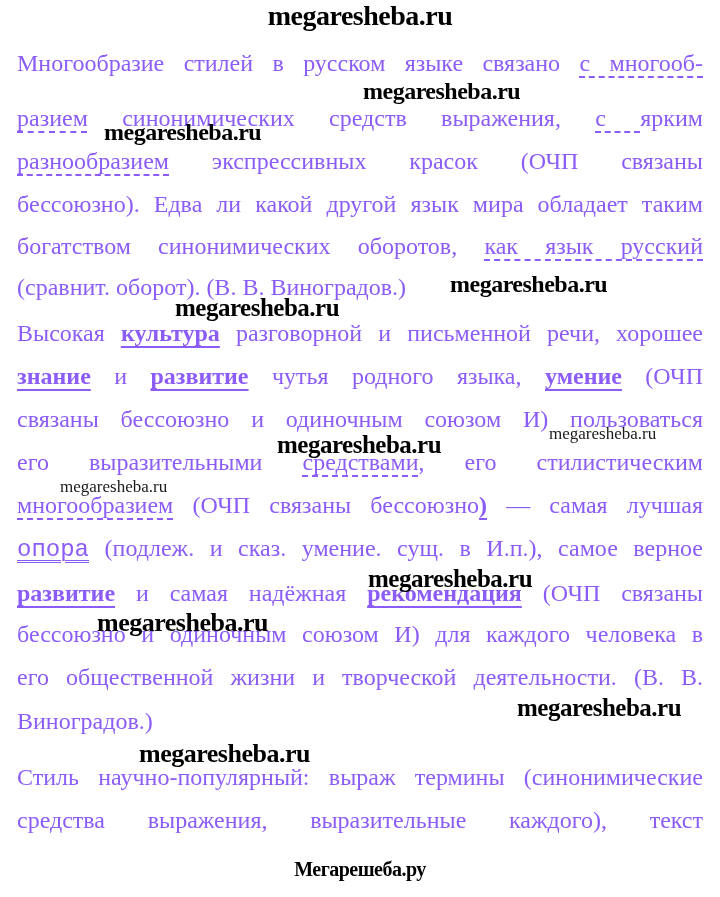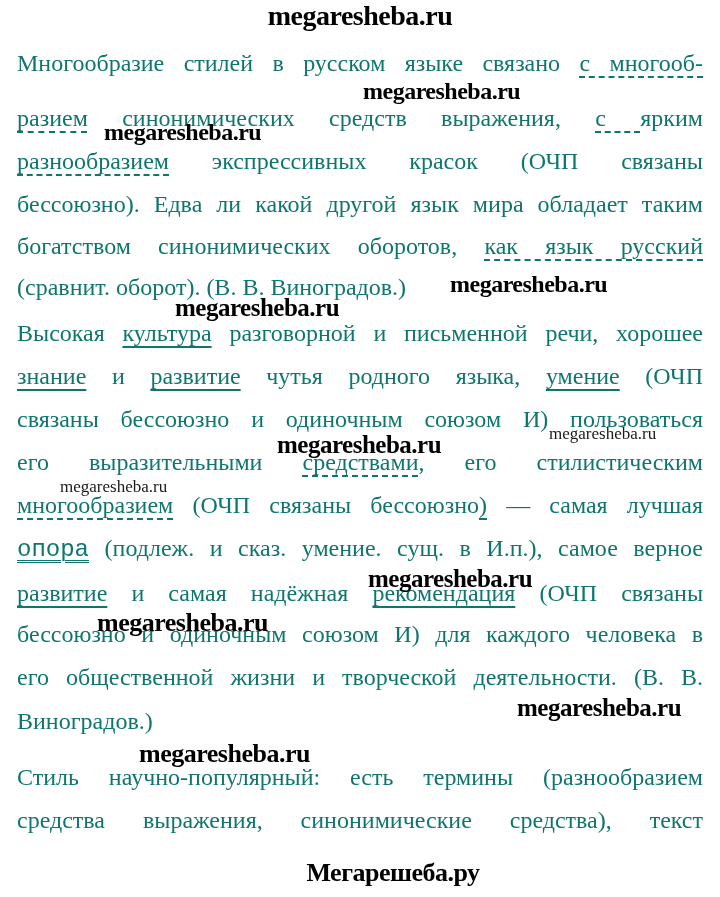--- a/index.html
+++ b/index.html
@@ -12,32 +12,33 @@
     overflow: hidden;
     font-family: "Liberation Serif", serif;
   }
   .tline {
     position: absolute;
     left: 17px;
     width: 686px;
     font-size: 24px;
     line-height: 30px;
     white-space: normal;
-    color: #0f766e;
+    color: #8b5cf6;
   }
   .tline.stretch {
     text-align: justify;
     text-align-last: justify;
     text-justify: inter-word;
   }
   .seg-solid {
     text-decoration-line: underline;
     text-decoration-style: solid;
     text-decoration-thickness: 2px;
     text-underline-offset: 5px;
+    font-weight: bold;
   }
   .seg-dashed {
     text-decoration-line: underline;
     text-decoration-style: dashed;
     text-decoration-thickness: 1.5px;
     text-underline-offset: 5px;
   }
   .seg-double {
     text-decoration-line: underline;
     text-decoration-style: double;
@@ -70,31 +71,31 @@
       <div class="tline stretch" style="top: 318px;"><span>Высокая </span><span class="seg-solid">культура</span><span> разговорной и письменной речи, хорошее</span></div>
       <div class="tline stretch" style="top: 361px;"><span class="seg-solid">знание</span><span> и </span><span class="seg-solid">развитие</span><span> чутья родного языка, </span><span class="seg-solid">умение</span><span> (ОЧП</span></div>
       <div class="tline stretch" style="top: 404px;"><span>связаны бессоюзно и одиночным союзом И) пользоваться</span></div>
       <div class="tline stretch" style="top: 447px;"><span>его выразительными </span><span class="seg-dashed">средствами</span><span>, его стилистическим</span></div>
       <div class="tline stretch" style="top: 490px;"><span class="seg-dashed">многообразием</span><span> (ОЧП связаны бессоюзно</span><span class="seg-solid">)</span><span> — самая лучшая</span></div>
       <div class="tline stretch" style="top: 533px;"><span class="seg-double">опора</span><span> (подлеж. и сказ. умение. сущ. в И.п.), самое верное</span></div>
       <div class="tline stretch" style="top: 578px;"><span class="seg-solid">развитие</span><span> и самая надёжная </span><span class="seg-solid">рекомендация</span><span> (ОЧП связаны</span></div>
       <div class="tline stretch" style="top: 619px;"><span>бессоюзно и одиночным союзом И) для каждого человека в</span></div>
       <div class="tline stretch" style="top: 662px;"><span>его общественной жизни и творческой деятельности. (В. В.</span></div>
       <div class="tline" style="top: 706px;"><span>Виноградов.)</span></div>
-      <div class="tline stretch" style="top: 762px;"><span>Стиль научно-популярный: есть термины (разнообразием</span></div>
-      <div class="tline stretch" style="top: 805px;"><span>средства выражения, синонимические средства), текст</span></div>
+      <div class="tline stretch" style="top: 762px;"><span>Стиль научно-популярный: выраж термины (синонимические</span></div>
+      <div class="tline stretch" style="top: 805px;"><span>средства выражения, выразительные каждого), текст</span></div>
     </div>
   <div id="watermarks-root">
       <div class="wm center" style="top: 0px; font-size: 28px;">megaresheba.ru</div>
       <div class="wm" style="top: 78px; left: 363px; font-size: 24px;">megaresheba.ru</div>
       <div class="wm" style="top: 119px; left: 104px; font-size: 24px;">megaresheba.ru</div>
       <div class="wm" style="top: 271px; left: 450px; font-size: 24px;">megaresheba.ru</div>
       <div class="wm" style="top: 294px; left: 175px; font-size: 25px;">megaresheba.ru</div>
       <div class="wm light" style="top: 424px; left: 549px; font-size: 17px;">megaresheba.ru</div>
       <div class="wm" style="top: 431px; left: 277px; font-size: 25px;">megaresheba.ru</div>
       <div class="wm light" style="top: 477px; left: 60px; font-size: 17px;">megaresheba.ru</div>
       <div class="wm" style="top: 565px; left: 368px; font-size: 25px;">megaresheba.ru</div>
       <div class="wm" style="top: 608px; left: 97px; font-size: 26px;">megaresheba.ru</div>
       <div class="wm" style="top: 694px; left: 517px; font-size: 25px;">megaresheba.ru</div>
       <div class="wm" style="top: 739px; left: 139px; font-size: 26px;">megaresheba.ru</div>
     </div>
-  <div id="footer-wm" class="wm center" style="top: 858px; font-size: 26px; margin-left: 33px;">Мегарешеба.ру</div>
+  <div id="footer-wm" class="wm center" style="top: 858px; font-size: 20px;">Мегарешеба.ру</div>
 </div>
 
 </body></html>

